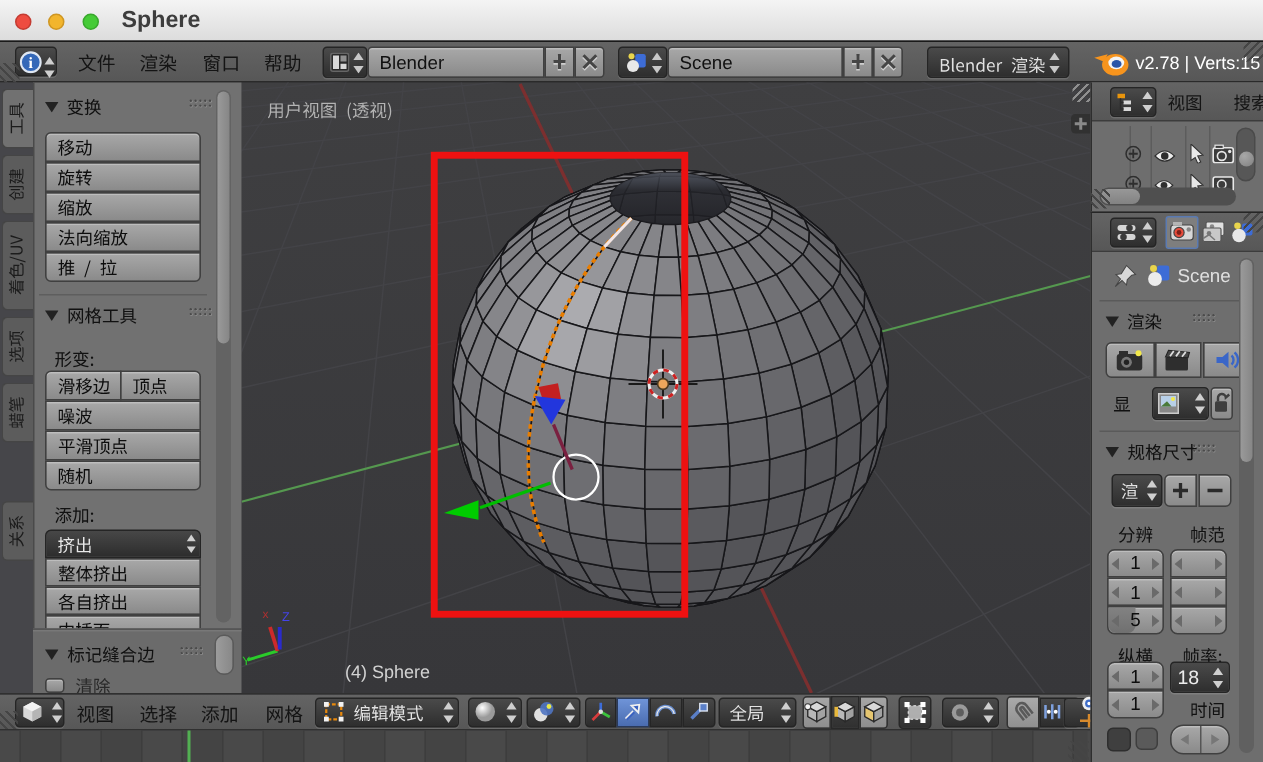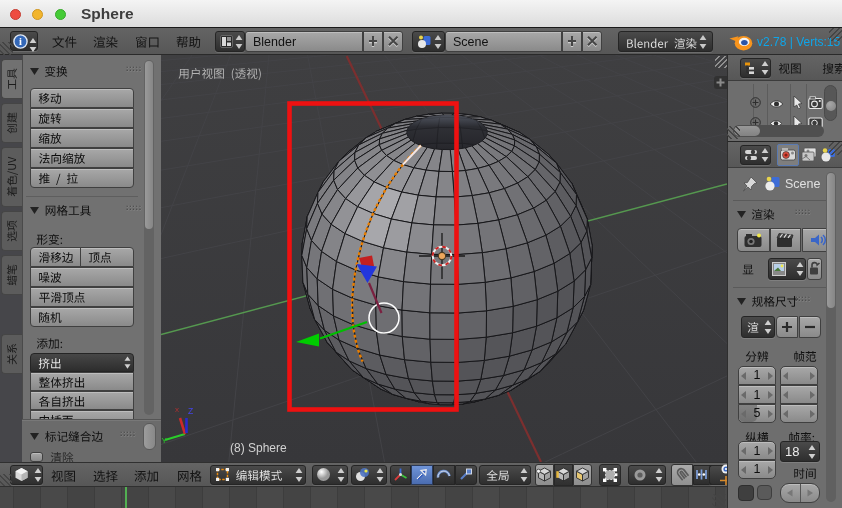--- a/index.html
+++ b/index.html
@@ -91,21 +91,21 @@
 <svg style="position:absolute;left:699px;top:34.5px" width="8" height="14" viewBox="0 0 8 14">
     <polygon points="4,0 7.4,5 0.6,5" fill="#c8c8c8"></polygon>
     <polygon points="4,14 7.4,9 0.6,9" fill="#c8c8c8"></polygon>
   </svg>
 <svg class="abs" style="left:729px;top:33px" width="25" height="19" viewBox="0 0 25 19">
     <path d="M0.5 5.5 L9.5 3.2 L7 8.2 Z" fill="#f7941d"></path>
     <ellipse cx="14.5" cy="10.2" rx="8.8" ry="7.2" fill="#f7941d"></ellipse>
     <ellipse cx="15.2" cy="8.9" rx="5.3" ry="4.2" fill="#f4f4f4"></ellipse>
     <ellipse cx="15.4" cy="9.6" rx="3.3" ry="2.6" fill="#2a55a8"></ellipse>
   </svg>
-<div class="abs" style="left:757px;top:35px;font-size:12px;color:#0ea5e9">v2.78 | Verts:15</div>
+<div class="abs" style="left:757px;top:35px;font-size:12px;color:#ffffff">v2.78 | Verts:15</div>
 <div class="abs gripL" style="left:0;top:42px;width:13px;height:13px"></div>
 <div class="abs grip" style="left:829px;top:28px;width:13px;height:13px"></div>
 <div class="abs" style="left:161px;top:55px;width:566px;height:407px">
     <svg width="566" height="407" style="position:absolute;left:0;top:0" shape-rendering="auto">
       <defs>
         <linearGradient id="vpg" x1="0" y1="0" x2="0" y2="1">
           <stop offset="0" stop-color="#3f3f41"></stop>
           <stop offset="1" stop-color="#37373a"></stop>
         </linearGradient>
       </defs>
@@ -620,21 +620,21 @@
       <line x1="24" y1="379" x2="19" y2="363" stroke="#cc2a2a" stroke-width="2.6"></line>
       <line x1="25.5" y1="378" x2="25.5" y2="363" stroke="#2a2acc" stroke-width="2.6"></line>
       <text x="0.5" y="388" font-family="Liberation Sans" font-size="8" fill="#2acc2a">Y</text>
       <text x="27" y="359" font-family="Liberation Sans" font-size="8.5" fill="#4444e8">Z</text>
       <text x="14" y="357" font-family="Liberation Sans" font-size="8" fill="#b03030">x</text>
       <rect x="128.5" y="48.5" width="167" height="306" fill="none" stroke="#ee1111" stroke-width="4.6"></rect>
     </svg>
     <div style="position:absolute;left:16px;top:11px;width:86px;height:14px;"><svg width="86" height="14" viewBox="0 -12.2 86 14.4" style="overflow:visible;">
         <path d="M1.8 -9.2V-4.9C1.8 -3.2 1.7 -1.1 0.4 0.4C0.6 0.5 0.9 0.8 1.1 1.0C2.0 0.0 2.4 -1.4 2.6 -2.7H5.6V0.9H6.5V-2.7H9.8V-0.3C9.8 -0.0 9.7 0.0 9.4 0.0C9.2 0.0 8.4 0.1 7.5 0.0C7.7 0.3 7.8 0.7 7.9 0.9C9.0 0.9 9.7 0.9 10.1 0.7C10.5 0.6 10.6 0.3 10.6 -0.3V-9.2ZM2.7 -8.4H5.6V-6.4H2.7ZM9.8 -8.4V-6.4H6.5V-8.4ZM2.7 -5.6H5.6V-3.6H2.7C2.7 -4.0 2.7 -4.5 2.7 -4.9ZM9.8 -5.6V-3.6H6.5V-5.6Z M15.0 -7.4H21.2V-5.0H15.0L15.0 -5.6ZM17.3 -9.9C17.5 -9.4 17.8 -8.7 17.9 -8.2H14.0V-5.6C14.0 -3.8 13.9 -1.3 12.4 0.5C12.6 0.6 13.0 0.9 13.2 1.0C14.4 -0.4 14.8 -2.4 14.9 -4.1H21.2V-3.3H22.1V-8.2H18.3L18.9 -8.4C18.7 -8.9 18.4 -9.6 18.2 -10.1Z M29.4 -9.5V-3.1H30.3V-8.7H34.0V-3.1H34.9V-9.5ZM25.8 -9.6C26.3 -9.2 26.7 -8.5 27.0 -8.1L27.7 -8.6C27.5 -9.0 27.0 -9.6 26.5 -10.1ZM31.6 -7.8V-5.4C31.6 -3.6 31.3 -1.3 28.2 0.3C28.4 0.4 28.7 0.8 28.8 1.0C30.6 0.0 31.6 -1.3 32.1 -2.6V-0.2C32.1 0.6 32.4 0.8 33.2 0.8H34.3C35.3 0.8 35.5 0.3 35.6 -1.6C35.4 -1.7 35.1 -1.8 34.8 -2.0C34.8 -0.2 34.7 0.1 34.3 0.1H33.3C33.0 0.1 32.9 0.0 32.9 -0.3V-3.3H32.3C32.5 -4.0 32.5 -4.8 32.5 -5.4V-7.8ZM24.8 -8.0V-7.2H27.7C27.0 -5.7 25.7 -4.2 24.5 -3.3C24.6 -3.2 24.8 -2.7 24.9 -2.4C25.4 -2.8 25.8 -3.2 26.3 -3.7V0.9H27.1V-4.2C27.6 -3.7 28.1 -3.0 28.3 -2.6L28.9 -3.3C28.7 -3.6 27.8 -4.6 27.4 -5.1C27.9 -5.9 28.4 -6.8 28.8 -7.7L28.3 -8.1L28.1 -8.0Z M40.5 -3.3C41.5 -3.1 42.7 -2.7 43.4 -2.4L43.7 -3.0C43.1 -3.3 41.8 -3.7 40.9 -3.9ZM39.3 -1.8C41.0 -1.6 43.0 -1.1 44.2 -0.7L44.6 -1.4C43.4 -1.8 41.3 -2.3 39.7 -2.4ZM37.0 -9.6V1.0H37.9V0.5H46.1V1.0H47.0V-9.6ZM37.9 -0.3V-8.7H46.1V-0.3ZM41.0 -8.5C40.4 -7.5 39.3 -6.6 38.3 -6.0C38.5 -5.8 38.8 -5.6 38.9 -5.4C39.3 -5.7 39.7 -6.0 40.0 -6.3C40.4 -5.9 40.8 -5.5 41.3 -5.2C40.3 -4.7 39.2 -4.4 38.1 -4.2C38.2 -4.0 38.4 -3.6 38.5 -3.4C39.7 -3.7 41.0 -4.1 42.1 -4.8C43.1 -4.2 44.2 -3.8 45.4 -3.6C45.5 -3.8 45.7 -4.1 45.9 -4.2C44.8 -4.4 43.8 -4.8 42.8 -5.2C43.7 -5.8 44.5 -6.5 45.0 -7.3L44.5 -7.6L44.3 -7.5H41.2C41.4 -7.8 41.6 -8.0 41.7 -8.2ZM40.5 -6.8 40.6 -6.8H43.7C43.3 -6.4 42.7 -6.0 42.1 -5.6C41.5 -5.9 40.9 -6.3 40.5 -6.8Z M56.9 2.4 57.5 2.1C56.5 0.3 56.0 -1.7 56.0 -3.7C56.0 -5.8 56.5 -7.8 57.5 -9.5L56.9 -9.8C55.8 -8.0 55.1 -6.1 55.1 -3.7C55.1 -1.4 55.8 0.6 56.9 2.4Z M58.8 -9.2C59.5 -8.6 60.3 -7.8 60.6 -7.2L61.4 -7.7C61.0 -8.3 60.2 -9.1 59.5 -9.7ZM68.3 -9.9C66.9 -9.6 64.3 -9.4 62.1 -9.3C62.2 -9.1 62.3 -8.8 62.3 -8.6C63.2 -8.7 64.2 -8.7 65.2 -8.8V-7.9H61.8V-7.2H64.6C63.8 -6.3 62.6 -5.5 61.5 -5.2C61.6 -5.0 61.9 -4.7 62.0 -4.5C63.1 -5.0 64.3 -5.8 65.2 -6.7V-5.1H66.0V-6.8C66.8 -5.8 68.0 -5.0 69.1 -4.6C69.3 -4.8 69.5 -5.1 69.7 -5.2C68.5 -5.6 67.3 -6.3 66.6 -7.2H69.5V-7.9H66.0V-8.9C67.1 -9.0 68.1 -9.1 68.9 -9.3ZM62.8 -4.8V-4.1H64.2C63.9 -2.8 63.4 -1.9 61.8 -1.4C61.9 -1.2 62.2 -0.9 62.3 -0.7C64.1 -1.4 64.8 -2.5 65.0 -4.1H66.4C66.3 -3.7 66.3 -3.4 66.1 -3.1H68.2C68.1 -2.2 68.0 -1.8 67.8 -1.6C67.7 -1.5 67.6 -1.5 67.4 -1.5C67.2 -1.5 66.6 -1.5 66.1 -1.6C66.2 -1.4 66.3 -1.1 66.3 -0.9C66.9 -0.8 67.5 -0.8 67.8 -0.9C68.1 -0.9 68.3 -0.9 68.5 -1.1C68.8 -1.4 68.9 -2.0 69.0 -3.4C69.1 -3.5 69.1 -3.7 69.1 -3.7H67.1L67.4 -4.8ZM61.1 -5.5H58.7V-4.6H60.2V-1.0C59.7 -0.8 59.1 -0.3 58.6 0.2L59.2 1.0C59.9 0.2 60.5 -0.4 61.0 -0.4C61.2 -0.4 61.6 -0.1 62.1 0.2C62.9 0.7 63.9 0.8 65.3 0.8C66.4 0.8 68.5 0.8 69.4 0.7C69.4 0.4 69.6 -0.0 69.6 -0.2C68.5 -0.1 66.6 -0.0 65.3 -0.0C64.0 -0.0 63.0 -0.1 62.2 -0.6C61.7 -0.9 61.4 -1.2 61.1 -1.2Z M75.5 -9.5V-3.1H76.3V-8.7H80.0V-3.1H80.9V-9.5ZM71.9 -9.6C72.3 -9.2 72.8 -8.5 73.0 -8.1L73.8 -8.6C73.5 -9.0 73.1 -9.6 72.6 -10.1ZM77.7 -7.8V-5.4C77.7 -3.6 77.3 -1.3 74.3 0.3C74.5 0.4 74.8 0.8 74.9 1.0C76.7 0.0 77.6 -1.3 78.1 -2.6V-0.2C78.1 0.6 78.4 0.8 79.2 0.8H80.3C81.4 0.8 81.5 0.3 81.6 -1.6C81.4 -1.7 81.1 -1.8 80.9 -2.0C80.8 -0.2 80.8 0.1 80.4 0.1H79.4C79.0 0.1 78.9 0.0 78.9 -0.3V-3.3H78.3C78.5 -4.0 78.6 -4.8 78.6 -5.4V-7.8ZM70.8 -8.0V-7.2H73.7C73.0 -5.7 71.8 -4.2 70.5 -3.3C70.7 -3.2 70.9 -2.7 70.9 -2.4C71.4 -2.8 71.9 -3.2 72.3 -3.7V0.9H73.2V-4.2C73.6 -3.7 74.1 -3.0 74.4 -2.6L74.9 -3.3C74.7 -3.6 73.9 -4.6 73.4 -5.1C74.0 -5.9 74.5 -6.8 74.8 -7.7L74.3 -8.1L74.2 -8.0Z M83.2 2.4C84.3 0.6 85.0 -1.4 85.0 -3.7C85.0 -6.1 84.3 -8.0 83.2 -9.8L82.6 -9.5C83.6 -7.8 84.1 -5.8 84.1 -3.7C84.1 -1.7 83.6 0.3 82.6 2.1Z" fill="#b4b4b4"></path>
       </svg></div>
-    <div class="abs" style="left:69px;top:386px;font-size:12px;color:#d2d2d2">(8) Sphere</div>
+    <div class="abs" style="left:69px;top:386px;font-size:12px;color:#d2d2d2">(4) Sphere</div>
   </div>
 <div class="abs" style="left:715px;top:56px;width:12px;height:12px;background:repeating-linear-gradient(135deg,transparent 0 2.5px,#8f8f8f 2.5px 4px)"></div>
 <div class="abs" style="left:714px;top:76px;width:13px;height:13px;background:#2f2f2f;border-radius:3px 0 0 3px;opacity:0.85"></div>
 <svg class="abs" style="left:716px;top:78px" width="9" height="9" viewBox="0 0 9 9">
     <path d="M4.5 0.5 V8.5 M0.5 4.5 H8.5" stroke="#8a8a8a" stroke-width="2"></path>
   </svg>
 <div class="abs" style="left:0;top:55px;width:22px;height:407px;background:#46464a"></div>
 <div class="abs" style="left:1px;top:59px;width:21px;height:40px;background:#717171;border-radius:4px 0 0 4px;border:1px solid #454545;border-right:none"></div>
 <div class="abs" style="left:4px;top:90px;transform:rotate(-90deg);transform-origin:0 0"><svg width="22" height="13" viewBox="0 -11.2 22 13.2" style="overflow:visible;">
       <path d="M0.6 -0.8V0.0H10.5V-0.8H5.9V-7.1H9.9V-8.0H1.1V-7.1H5.0V-0.8Z M17.7 -0.9C18.9 -0.4 20.2 0.4 20.9 0.9L21.6 0.3C20.8 -0.2 19.4 -0.9 18.2 -1.5ZM14.6 -1.5C13.9 -0.9 12.6 -0.1 11.4 0.3C11.6 0.4 11.9 0.7 12.0 0.9C13.2 0.4 14.5 -0.3 15.4 -1.0ZM13.3 -8.7V-2.3H11.6V-1.6H21.5V-2.3H19.8V-8.7ZM14.1 -2.3V-3.3H19.0V-2.3ZM14.1 -6.4H19.0V-5.5H14.1ZM14.1 -7.1V-8.0H19.0V-7.1ZM14.1 -4.9H19.0V-3.9H14.1Z" fill="#1c1c1c"></path>

